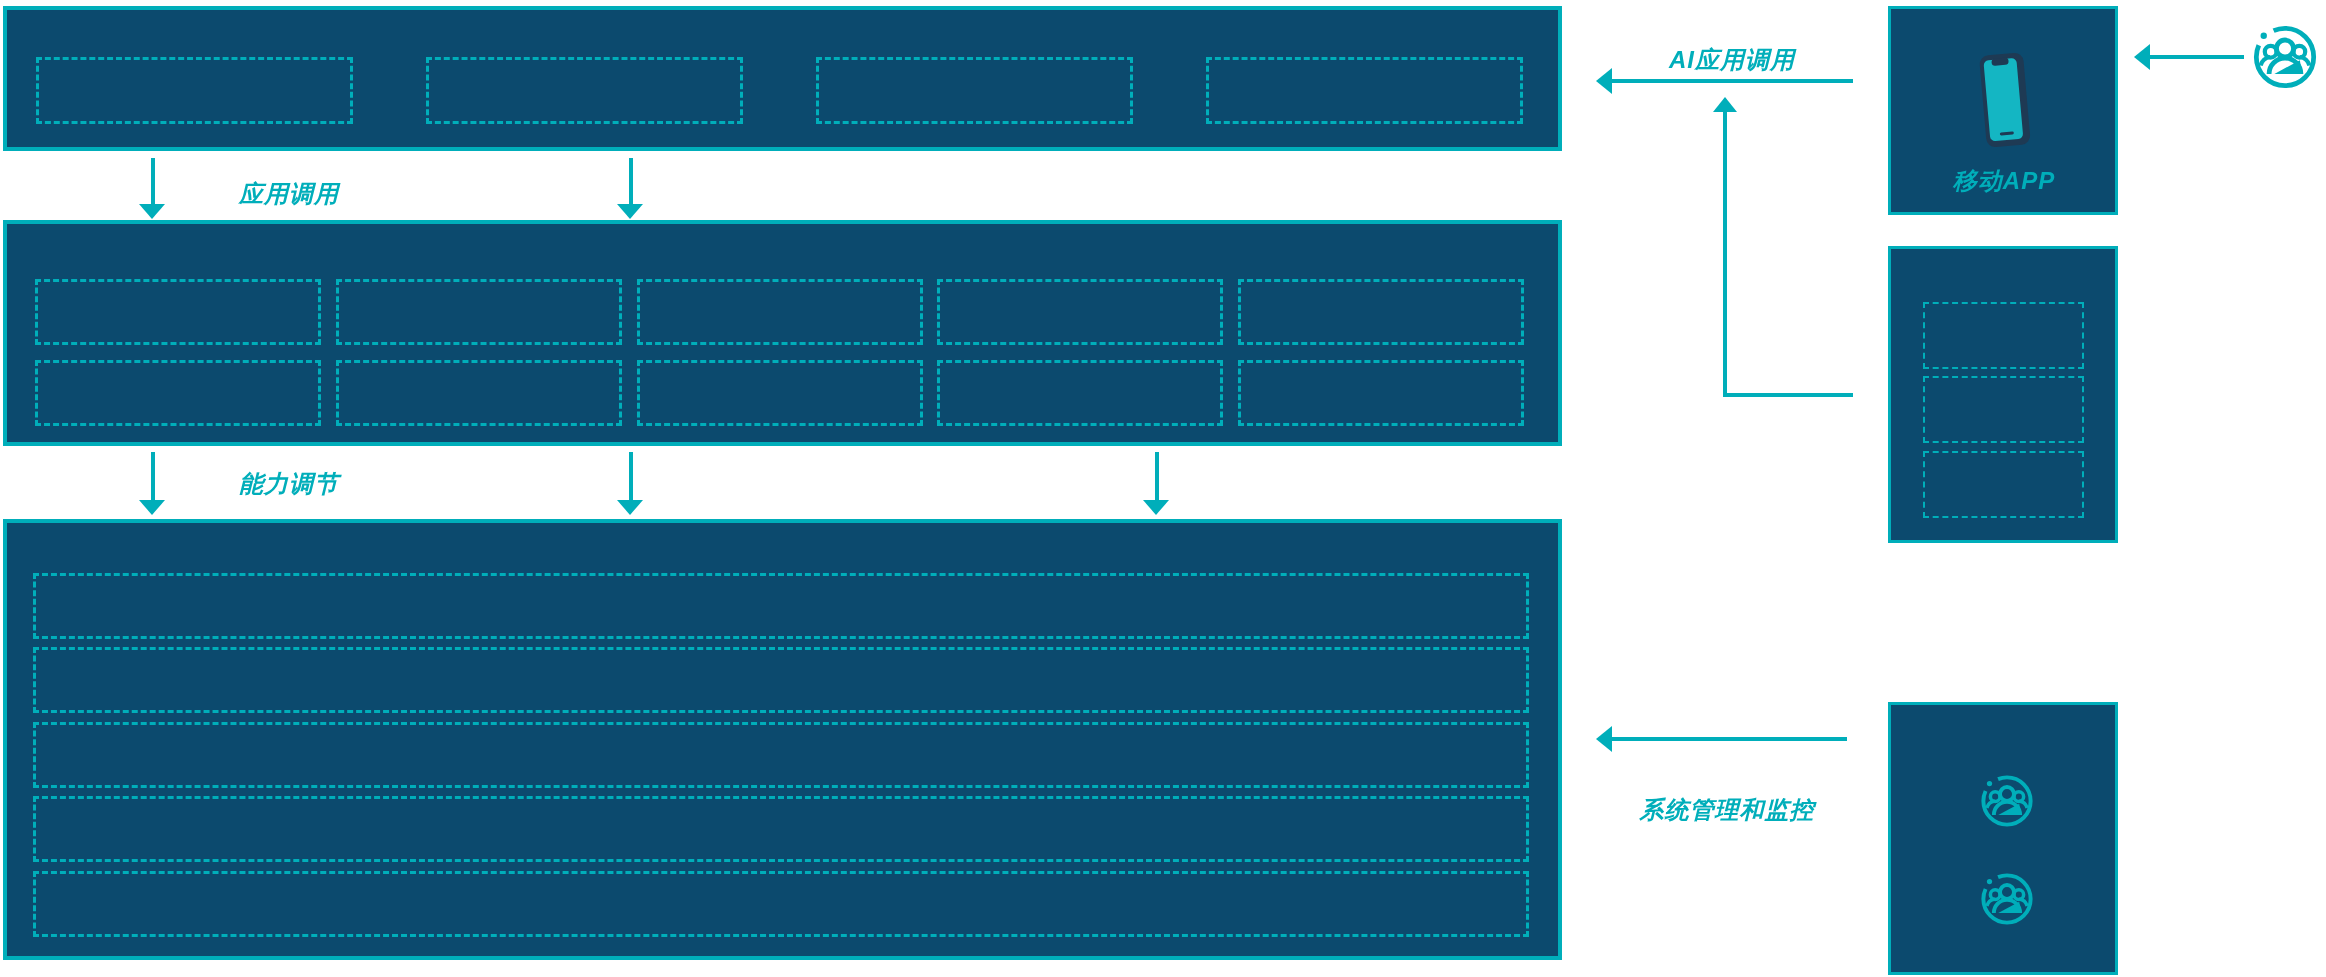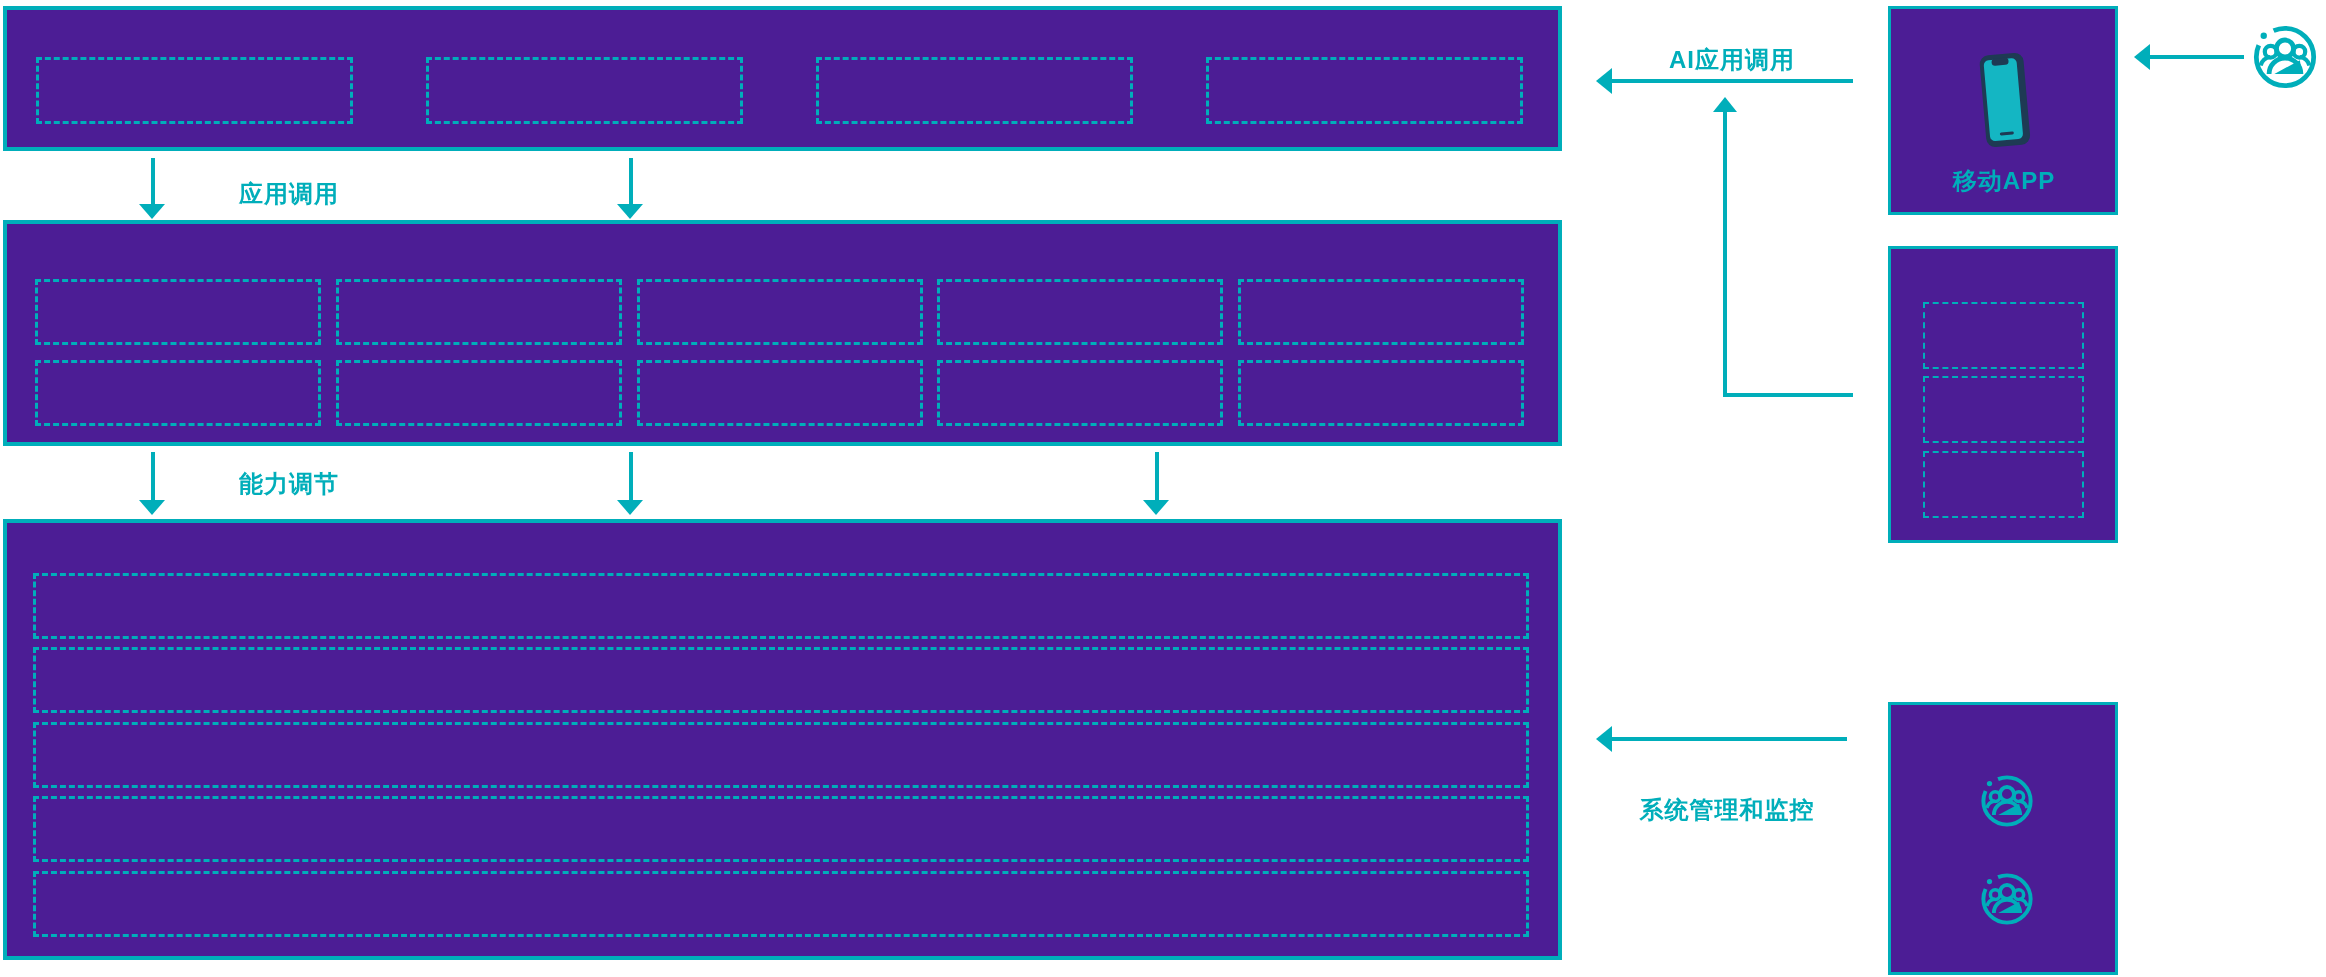--- a/index.html
+++ b/index.html
@@ -12,21 +12,21 @@
     position:relative;
     width:2326px;
     height:977px;
     background:#ffffff;
     font-family:"Liberation Sans", sans-serif;
     overflow:hidden;
   }
   .solid-box{
     position:absolute;
     border:4px solid var(--accent);
-    background:#4c1d95;
+    background:#0c4a6e;
     box-sizing:border-box;
   }
   .solid-box.thin{border-width:3px;}
   .dashed-box{
     position:absolute;
     border:3px dashed var(--accent);
     box-sizing:border-box;
     background:transparent;
   }
   .dashed-box.fine{border-width:2px;}
@@ -42,20 +42,21 @@
     border-top:13px solid transparent;border-bottom:13px solid transparent;
     border-right:16px solid var(--accent);}
   .diagram-label{
     position:absolute;
     transform:translateX(-50%);
     color:var(--accent);
     font-size:24px;
     font-weight:700;
     letter-spacing:1px;
     white-space:nowrap;
+    font-style:italic;
   }
   .icon-svg{position:absolute;color:var(--accent);}
 </style>
 </head>
 <body>
 
 <div class="canvas">
 
   <div class="solid-box" style="left:3px;top:6px;width:1559px;height:145px;">
     <div class="dashed-box" style="left:29px;top:47px;width:317px;height:67px;"></div>

